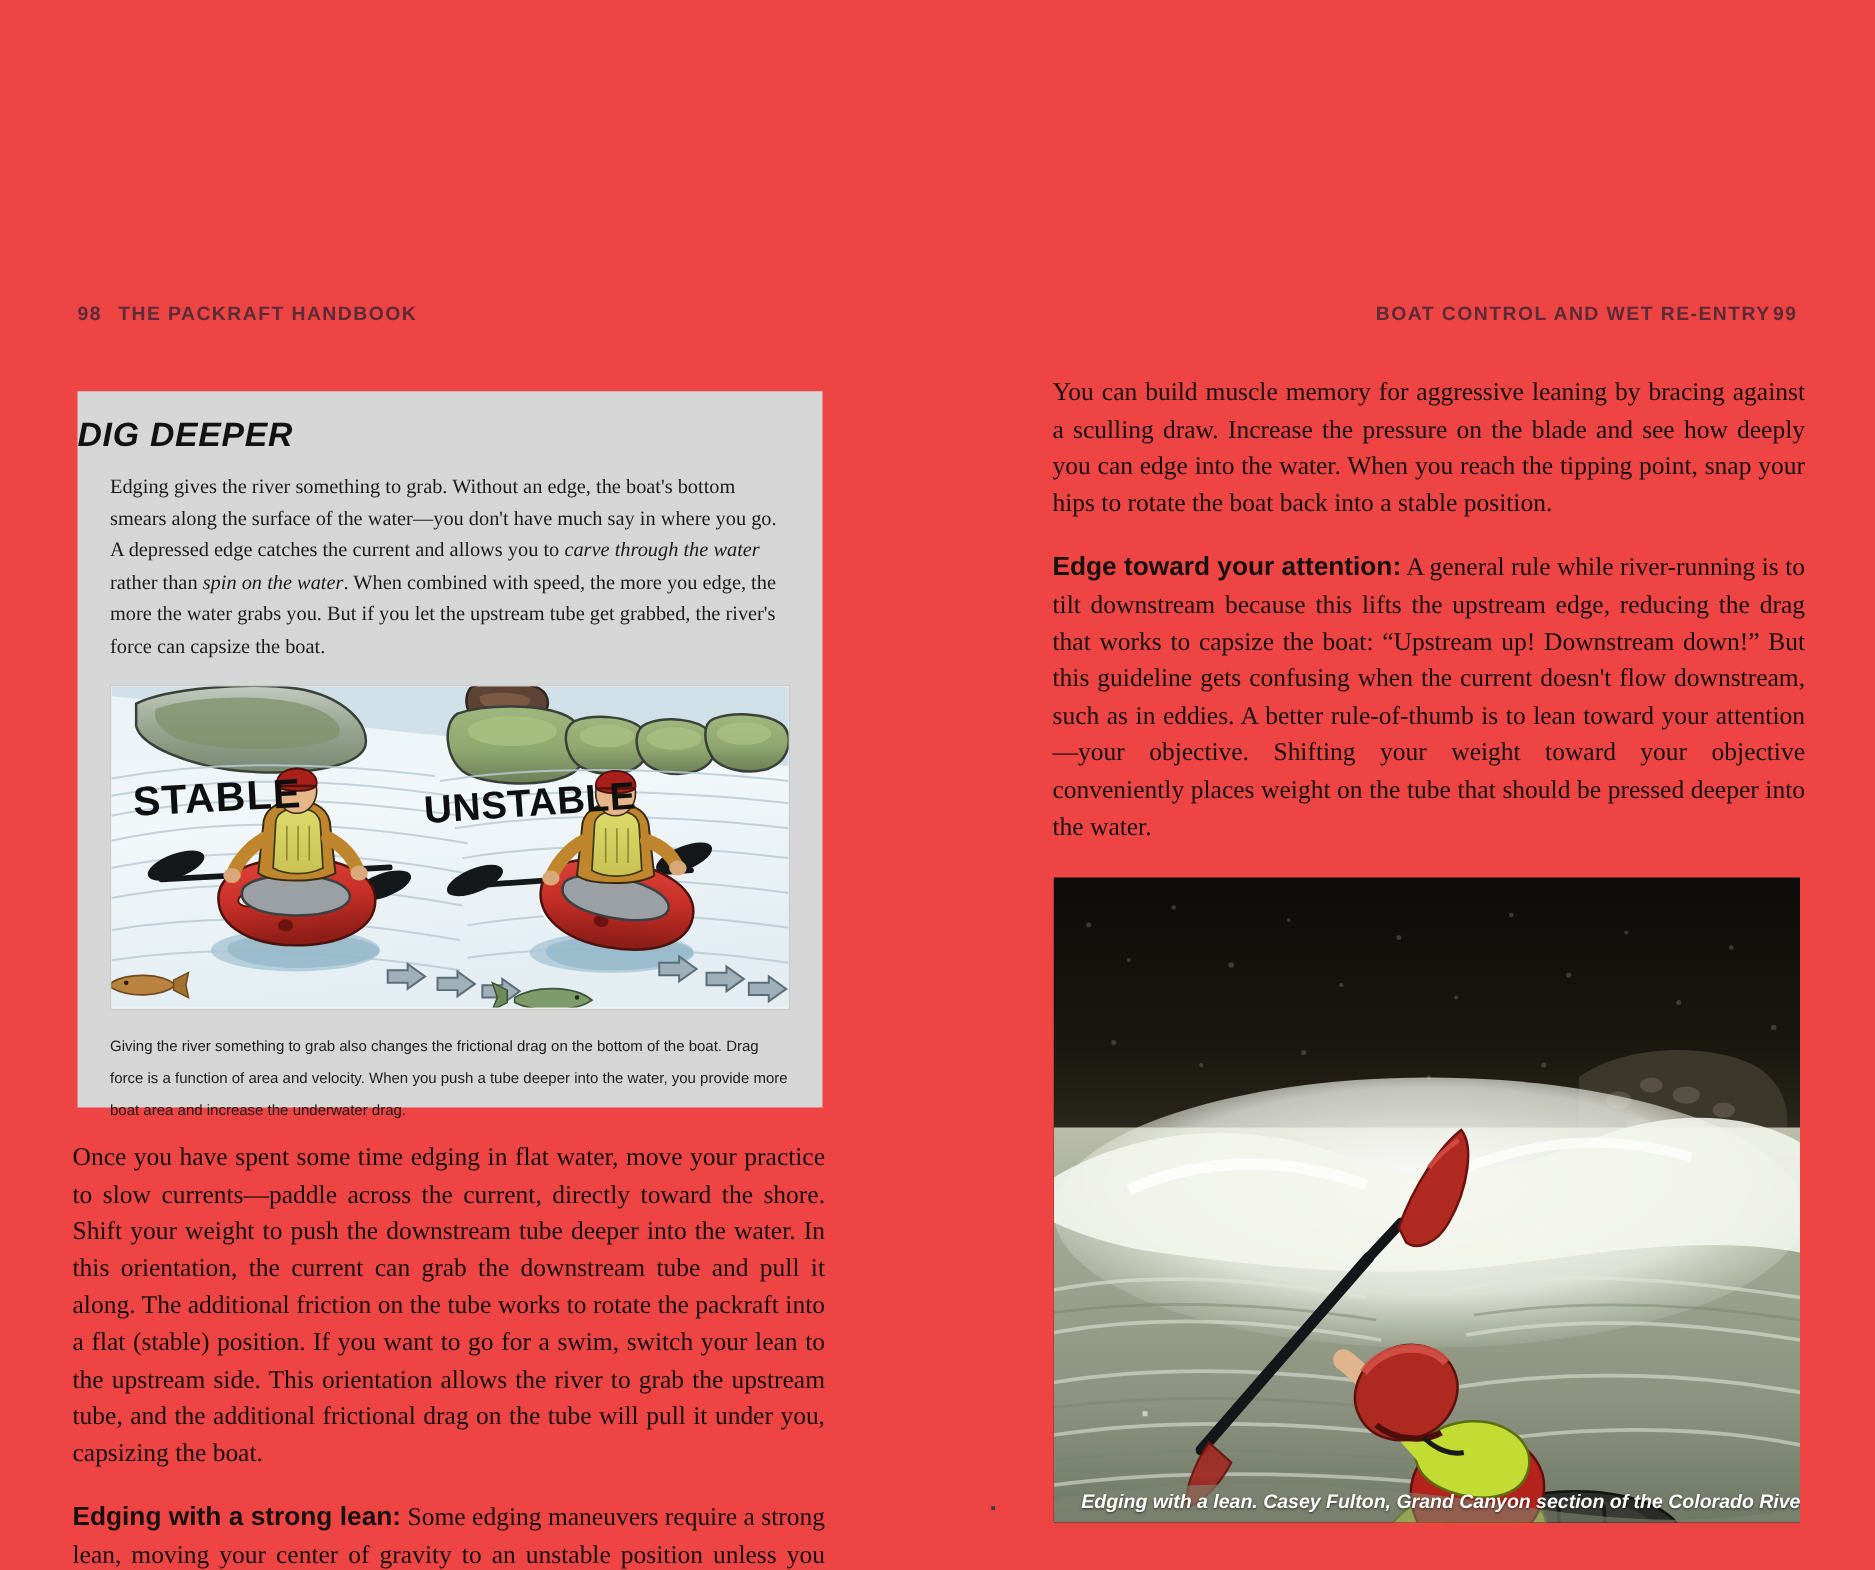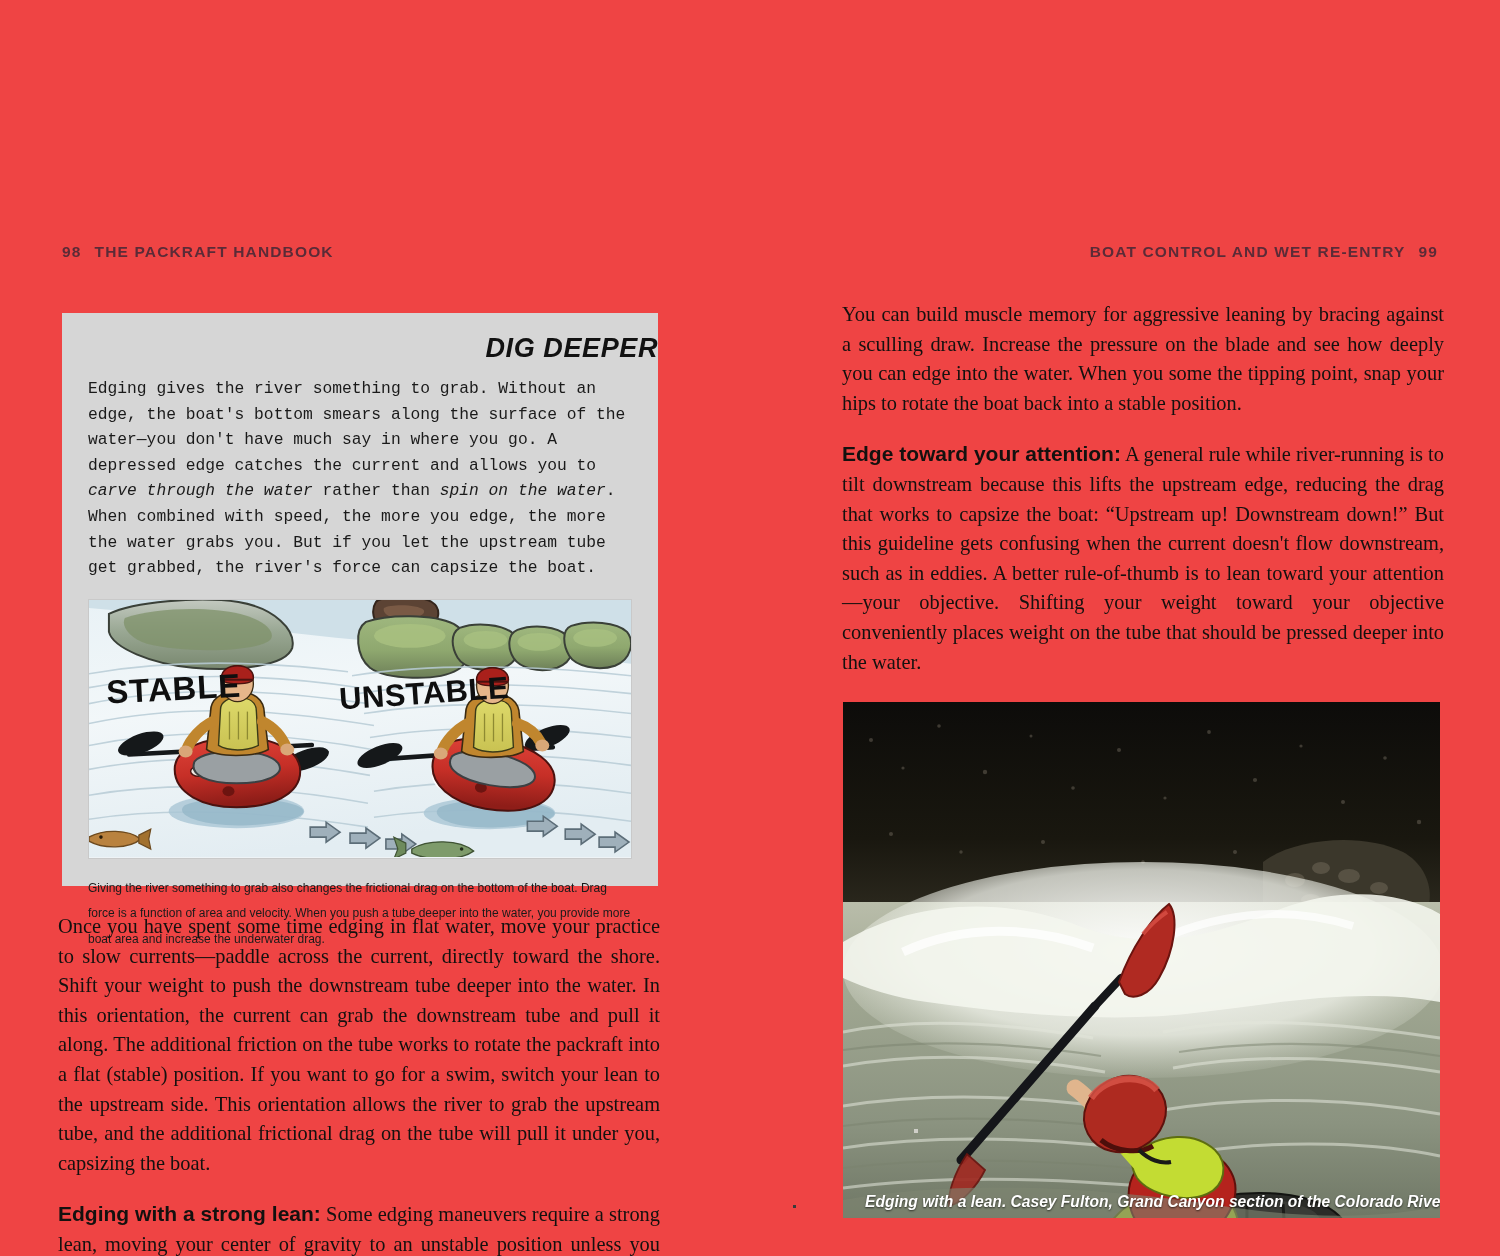--- a/index.html
+++ b/index.html
@@ -25,21 +25,21 @@
     font-family: "Liberation Sans", sans-serif;
     font-weight: bold;
     font-size: 15.5px;
     letter-spacing: 1.15px;
     color: #5b2b37;
     white-space: nowrap;
   }
   .runhead-left  { left: 62px;  top: 243px; }
   .runhead-right { right: 62px; top: 243px; }
   .runhead .folio-left  { margin-right: 13px; }
-  .runhead .folio-right { margin-left: 13px; }
+  .runhead .folio-right { margin-left: 2px; }
 
   
   .col {
     position: absolute;
     width: 602px;
   }
   .col-left  { left: 58px;  top: 300px; }
   .col-right { left: 842px; top: 300px; }
 
   .body-p {
@@ -69,25 +69,25 @@
     background: #d6d6d6;
     box-sizing: border-box;
   }
   .sidebar-title {
     font-family: "Liberation Sans", sans-serif;
     font-style: italic;
     font-weight: bold;
     font-size: 27px;
     letter-spacing: 0.6px;
     color: #121212;
-    text-align: right;
+    text-align: left;
     margin: 20px 0 12px 0;
   }
   .sidebar-text {
-    font-family: Liberation Mono, monospace;
+    font-family: Liberation Serif, serif;
     font-size: 16.3px;
     line-height: 25.6px;
     color: #1a1a1a;
     margin: 0 26px;
   }
   .sidebar-text i { font-style: italic; }
 
   .sidebar-figure {
     margin: 18px 26px 0 26px;
     height: 258px;
@@ -326,21 +326,21 @@
 
     <div class="sidebar-caption">Giving the river something to grab also changes the frictional drag on the bottom of the boat. Drag force is a function of area and velocity. When you push a tube deeper into the water, you provide more boat area and increase the underwater drag.</div>
   </div>
 
   <div class="col col-left" style="top:912px;">
     <p class="body-p">Once you have spent some time edging in flat water, move your practice to slow currents—paddle across the current, directly toward the shore. Shift your weight to push the downstream tube deeper into the water. In this orientation, the current can grab the downstream tube and pull it along. The additional friction on the tube works to rotate the packraft into a flat (stable) position. If you want to go for a swim, switch your lean to the upstream side. This orientation allows the river to grab the upstream tube, and the additional frictional drag on the tube will pull it under you, capsizing the boat.</p>
     <p class="body-p"><b class="runin">Edging with a strong lean:</b><span> Some edging maneuvers require a strong lean, moving your center of gravity to an unstable position unless you brace against a paddle stroke. This technique allows you to make sharp turns—like riding banked corners on a bike—and is incredibly fun.</span></p>
   </div>
 
   <div class="col col-right">
-    <p class="body-p">You can build muscle memory for aggressive leaning by bracing against a sculling draw. Increase the pressure on the blade and see how deeply you can edge into the water. When you some the tipping point, snap your hips to rotate the boat back into a stable position.</p>
+    <p class="body-p">You can build muscle memory for aggressive leaning by bracing against a sculling draw. Increase the pressure on the blade and see how deeply you can edge into the water. When you reach the tipping point, snap your hips to rotate the boat back into a stable position.</p>
     <p class="body-p"><b class="runin">Edge toward your attention:</b><span> A general rule while river-running is to tilt downstream because this lifts the upstream edge, reducing the drag that works to capsize the boat: “Upstream up! Downstream down!” But this guideline gets confusing when the current doesn't flow downstream, such as in eddies. A better rule-of-thumb is to lean toward your attention—your objective. Shifting your weight toward your objective conveniently places weight on the tube that should be pressed deeper into the water.</span></p>
   </div>
 
   <div class="photo-wrap">
     <svg viewBox="0 0 597 516" preserveAspectRatio="none" style="display:block;width:100%;height:100%">
       <defs>
         <linearGradient id="dark" x1="0" y1="0" x2="0" y2="1">
           <stop offset="0%" stop-color="#0d0c0a"></stop>
           <stop offset="62%" stop-color="#19170f"></stop>
           <stop offset="100%" stop-color="#2e2b20"></stop>

